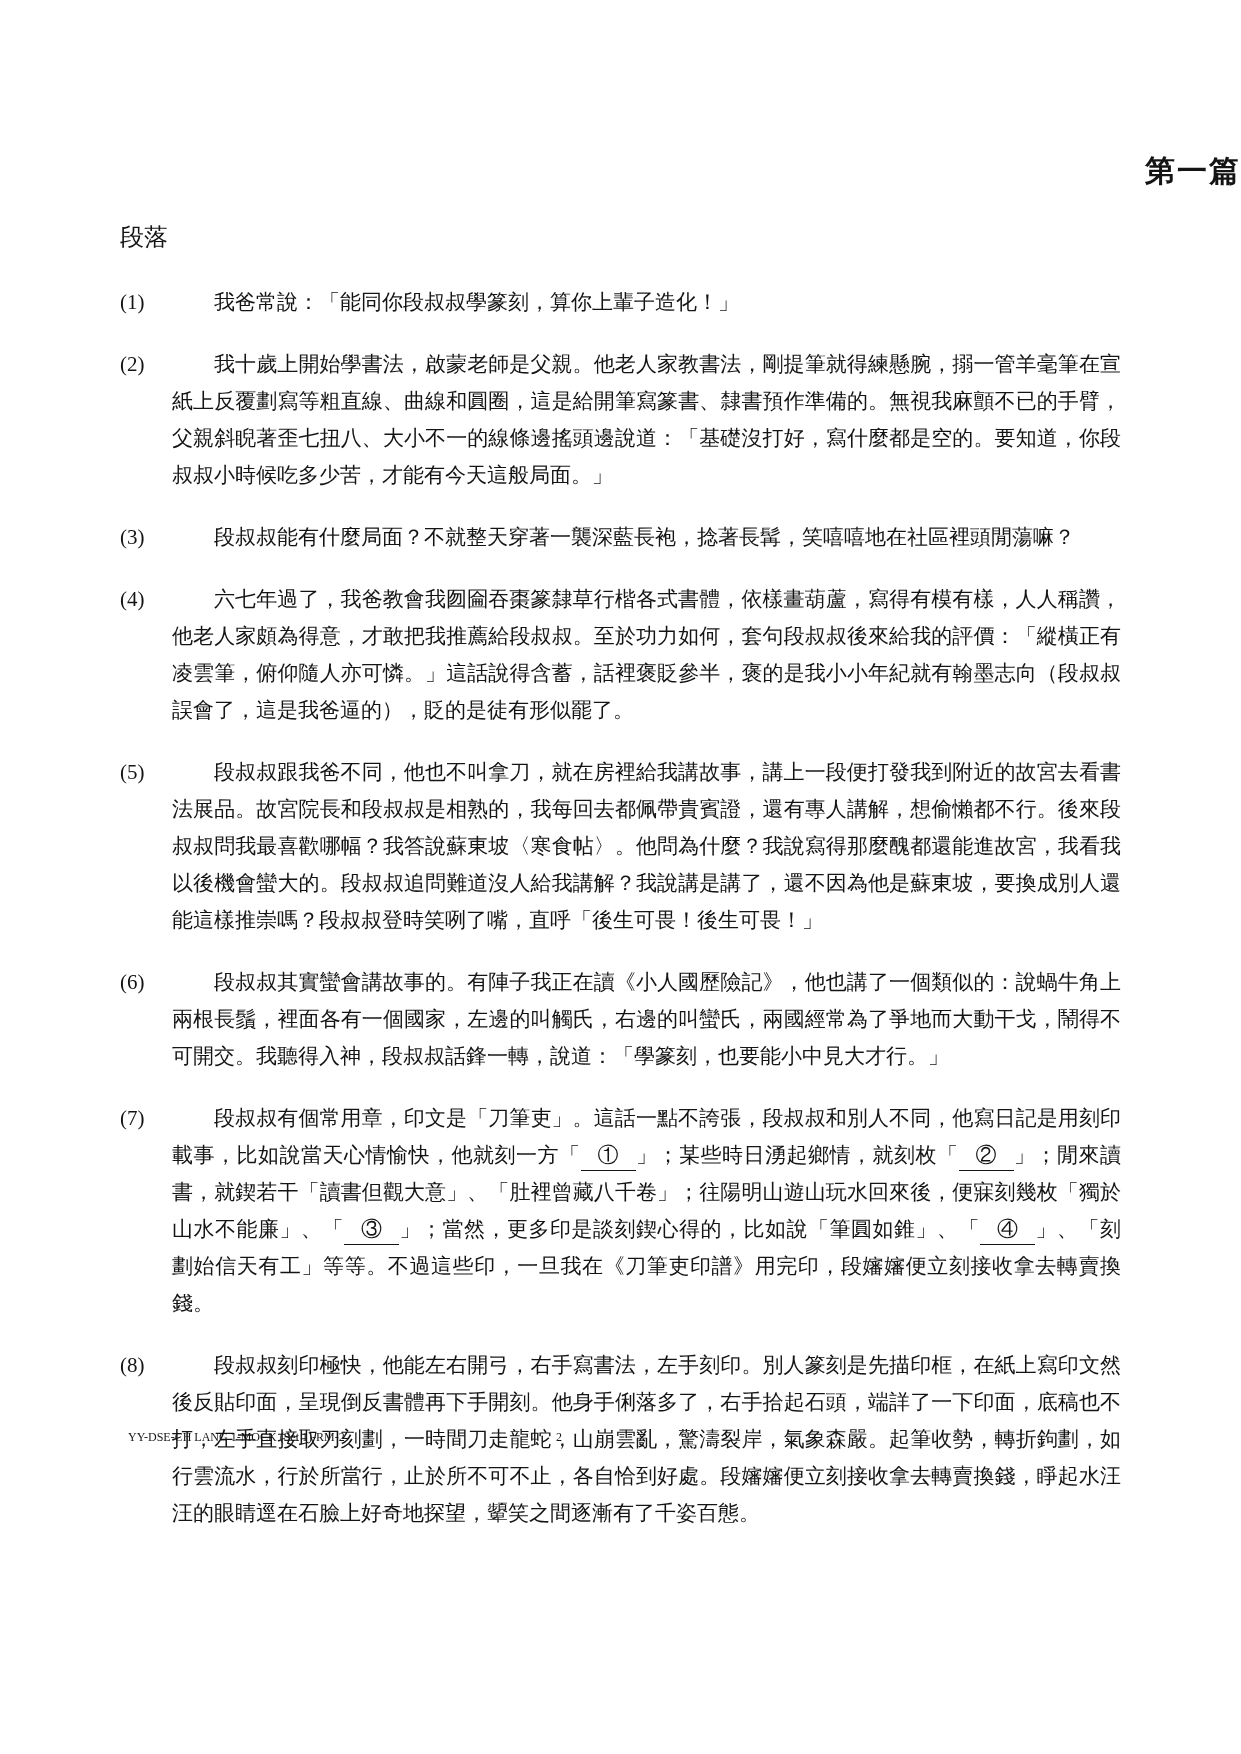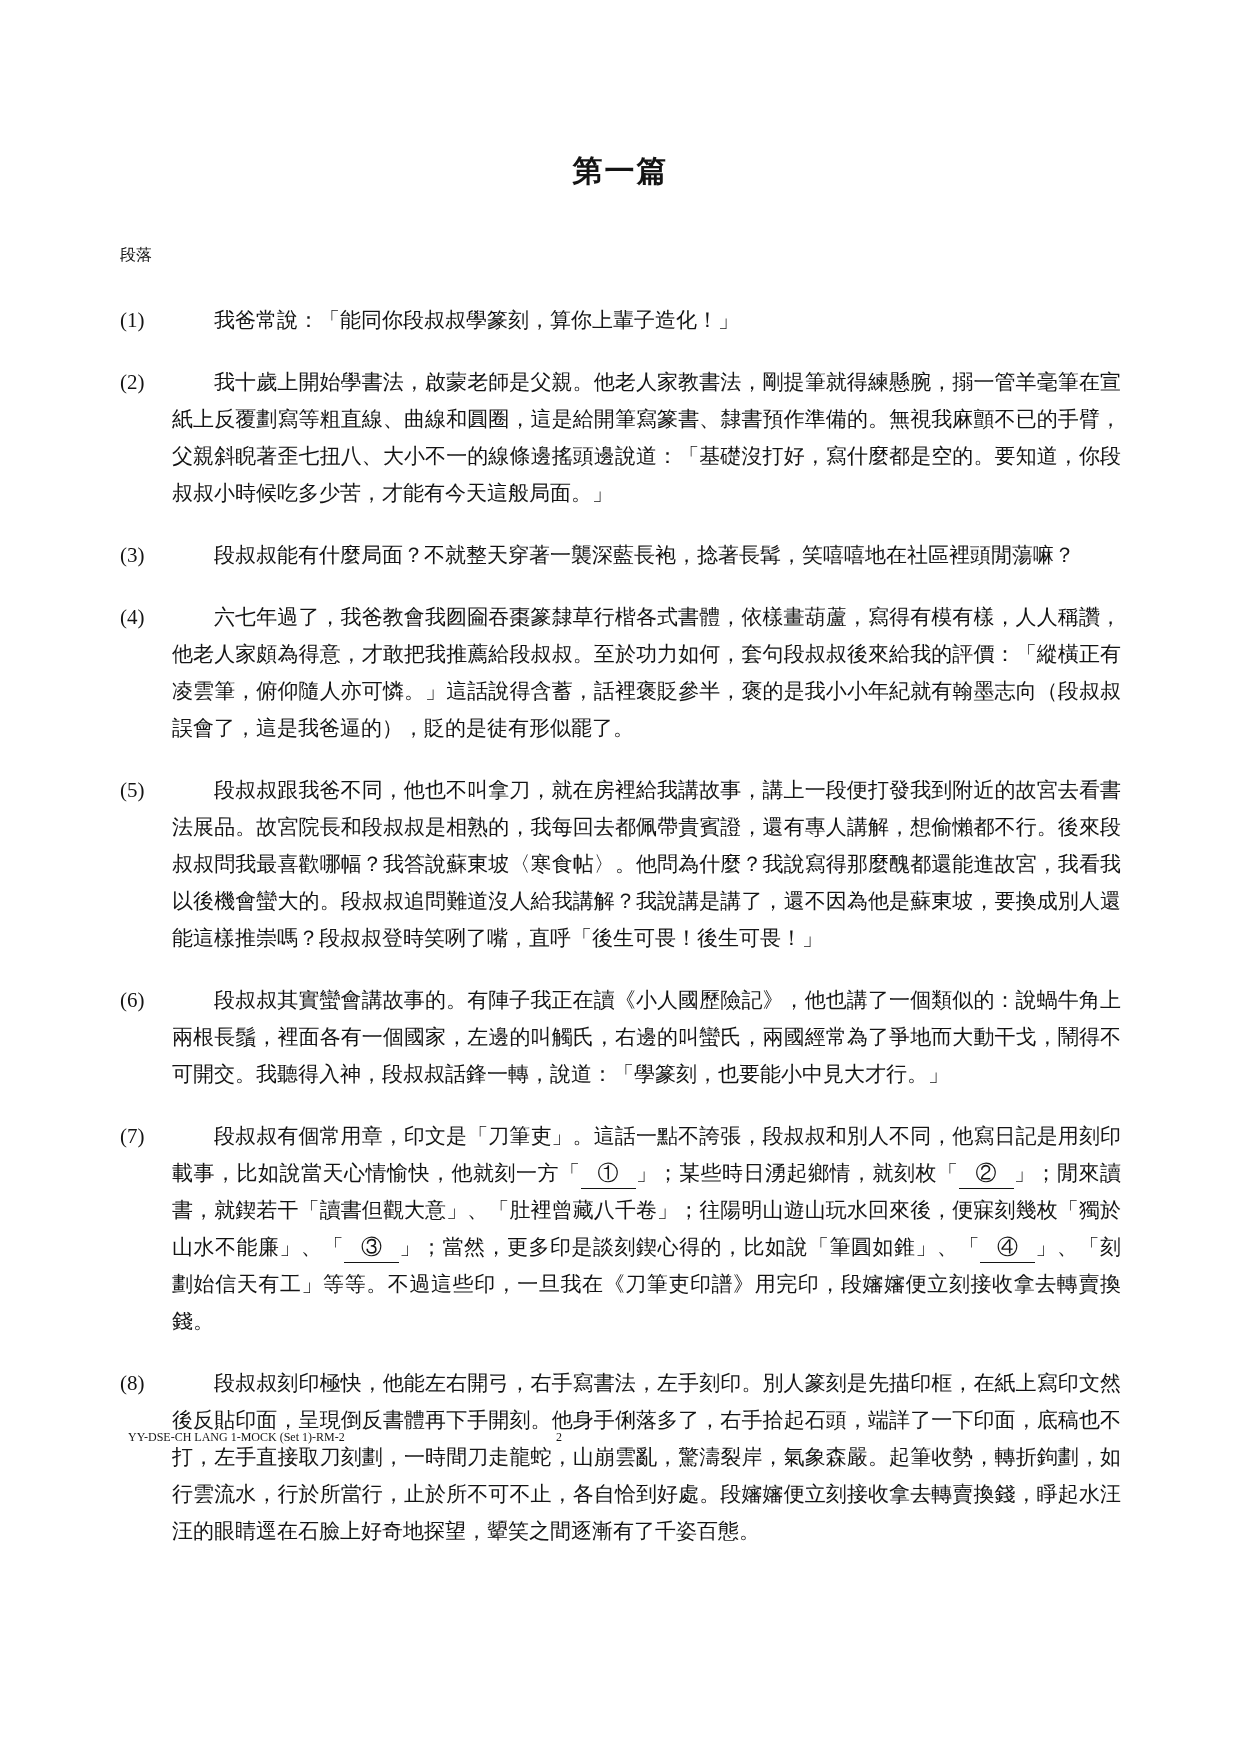--- a/index.html
+++ b/index.html
@@ -13,33 +13,33 @@
   .page {
     position: relative;
     width: 1241px;
     height: 1754px;
     background: #ffffff;
     overflow: hidden;
   }
   .title {
     margin: 0;
     padding-top: 152px;
-    text-align: center;
+    text-align: right;
     font-size: 30px;
     font-weight: bold;
     letter-spacing: 2px;
     line-height: 1.25;
   }
   .content {
     margin: 0 120px 0 120px;
     width: 1001px;
   }
   .section-label {
-    margin-top: 52px;
-    font-size: 16px;
+    margin-top: 34px;
+    font-size: 24px;
     line-height: 26px;
   }
   .paragraphs {
     margin-top: 34px;
   }
   .para {
     display: flex;
     margin-bottom: 25px;
     font-size: 21px;
     line-height: 37px;

